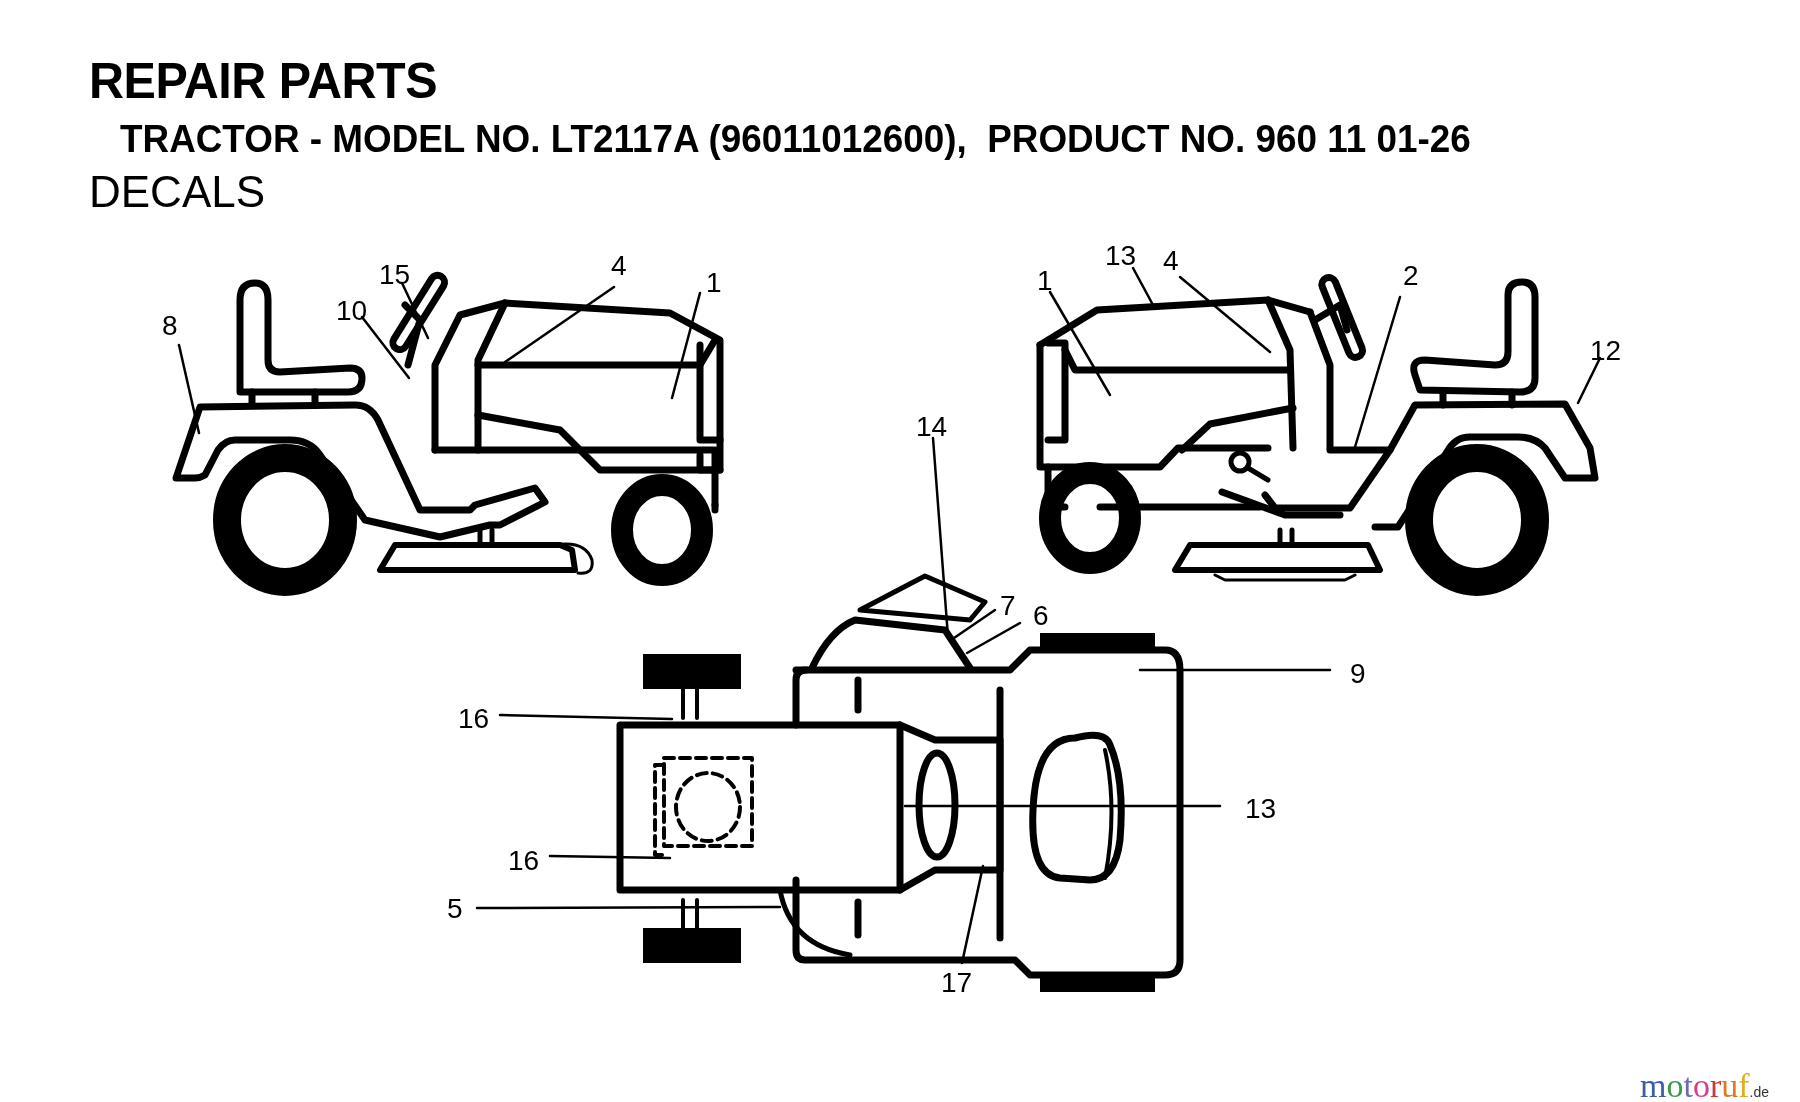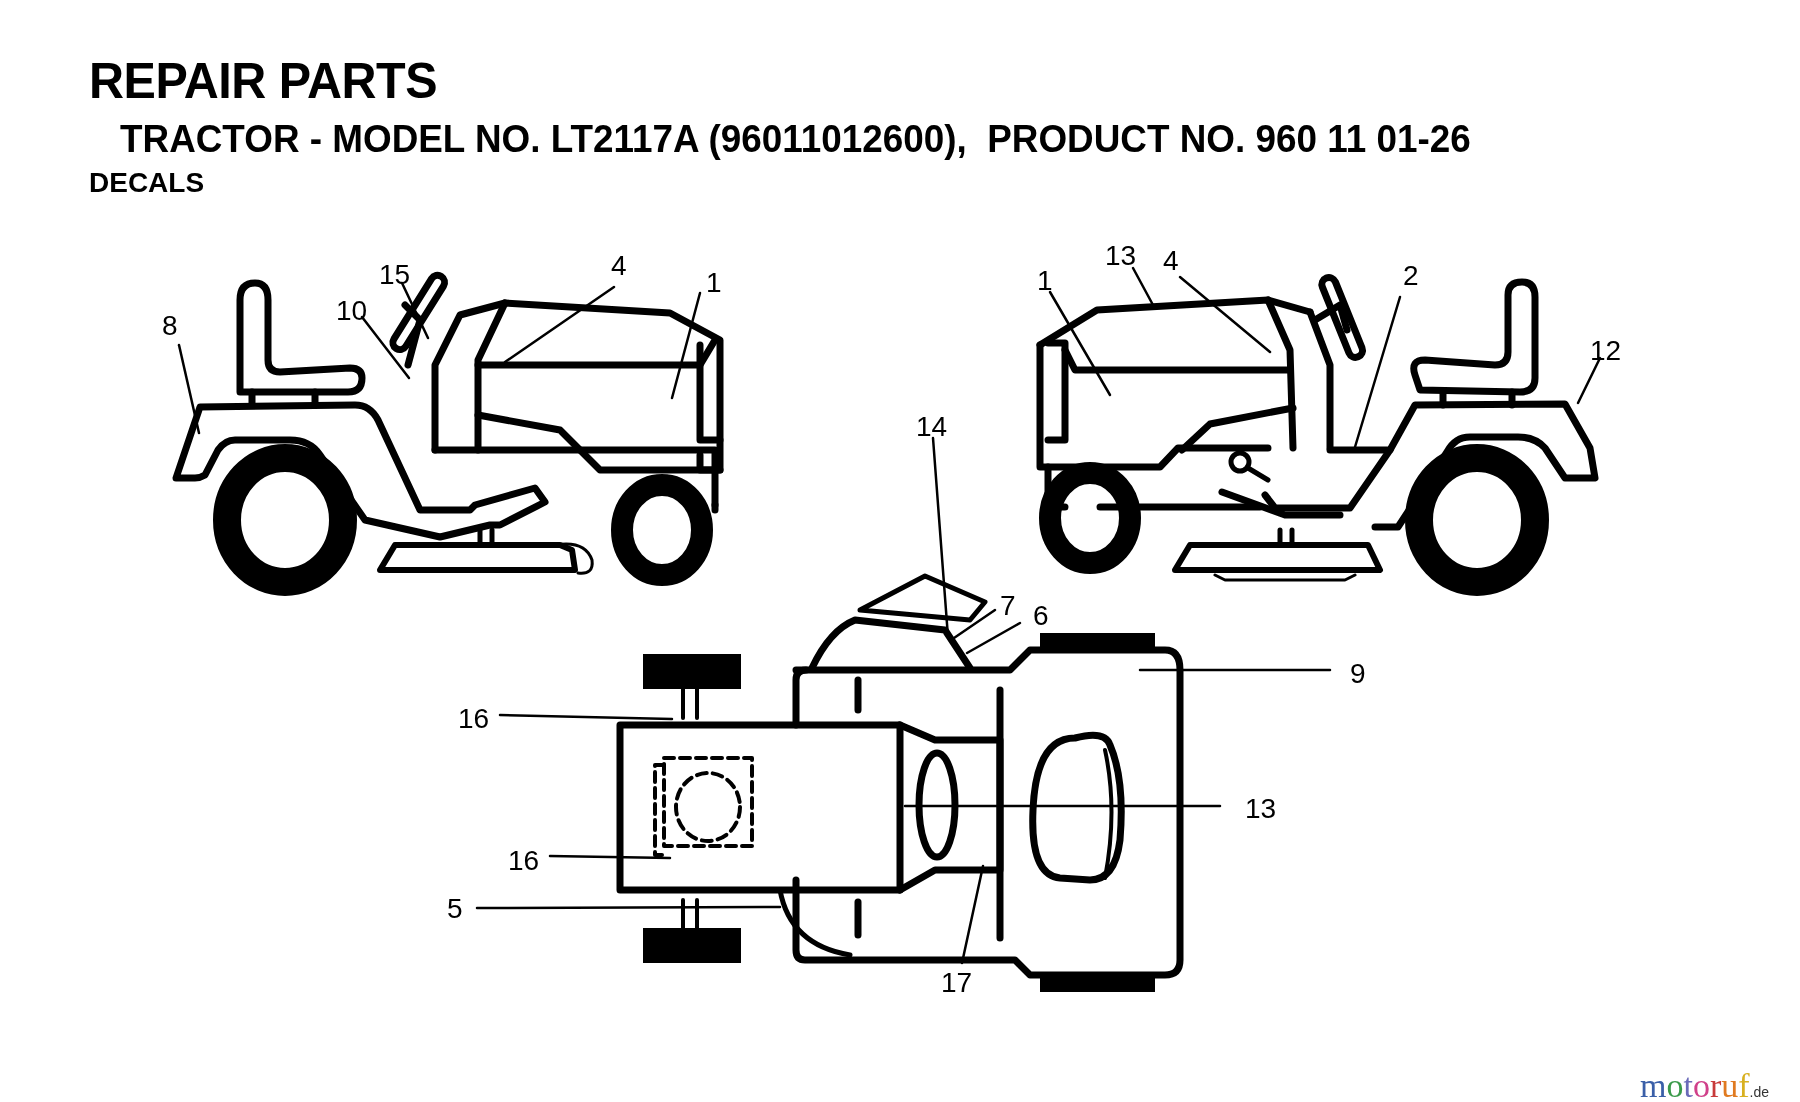--- a/index.html
+++ b/index.html
@@ -2,21 +2,21 @@
 <html><head>
 <meta charset="utf-8">
 <style>
   html, body { margin: 0; padding: 0; background: #ffffff; }
   body { width: 1800px; height: 1102px; position: relative; overflow: hidden;
          font-family: "Liberation Sans", sans-serif; color: #000; }
   .title { position: absolute; left: 89px; top: 52px; font-size: 50px; font-weight: bold;
            letter-spacing: -0.5px; transform: scaleX(0.97); transform-origin: left top; }
   .subtitle { position: absolute; left: 120px; top: 118px; font-size: 38px; font-weight: bold;
               white-space: pre; transform: scaleX(0.97); transform-origin: left top; }
-  .section { position: absolute; left: 89px; top: 167px; font-size: 28px; font-weight: bold; }
+  .section { position: absolute; left: 89px; top: 167px; font-size: 44px; font-weight: normal; }
   svg.diagram { position: absolute; left: 0; top: 0; }
   .callout { font-family: "Liberation Sans", sans-serif; font-size: 28px; fill: #000; }
   .wm { position: absolute; left: 1640px; top: 1055px; font-family: "Liberation Serif", serif;
         font-size: 34px; letter-spacing: 0px; margin-top: 12px; }
   .wm span { display: inline-block; }
   .wm .de { font-family: "Liberation Sans", sans-serif; font-size: 14px; color: #333; }
 </style>
 </head>
 <body>
 

